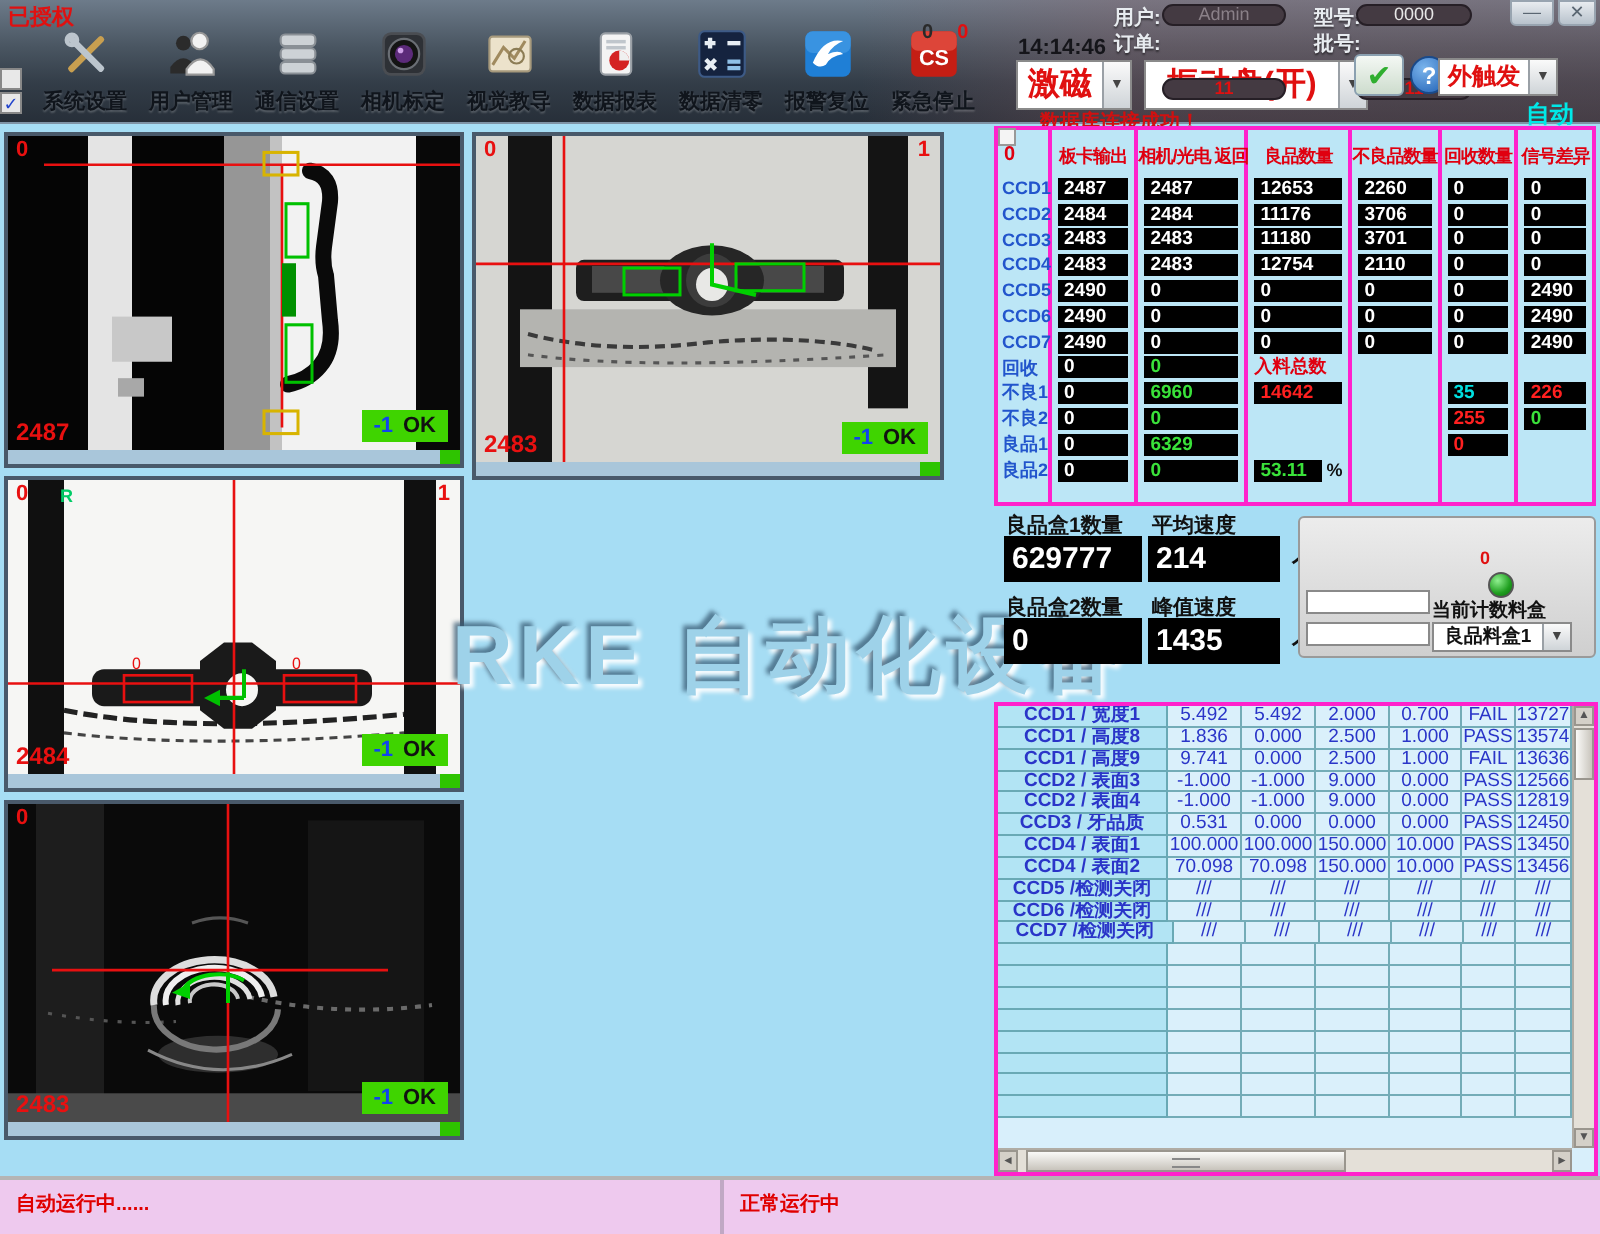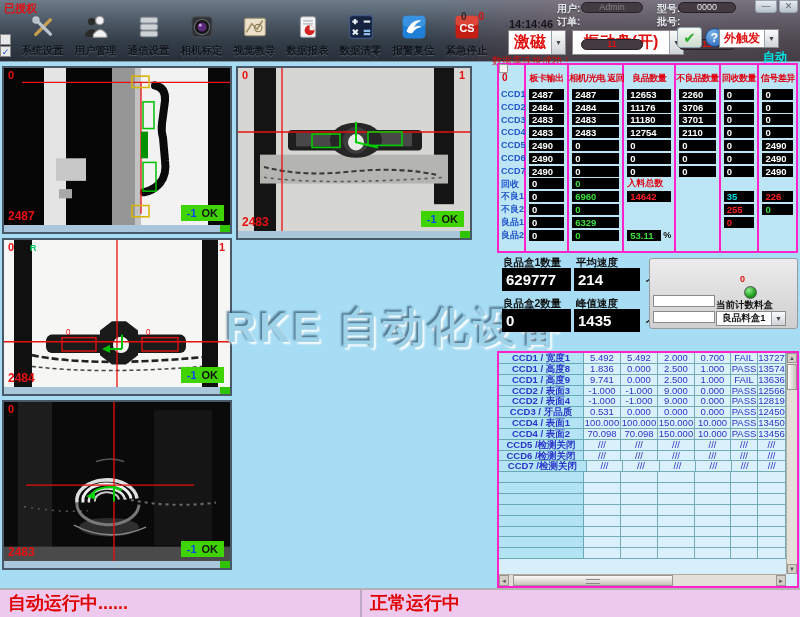--- a/index.html
+++ b/index.html
@@ -23,21 +23,21 @@
   .estop-counters { position:absolute; left:461px; top:11px; font-size:10px; font-weight:bold; }
   .estop-counters .c1 { color:#2a2a2a; margin-right:12px; }
   .estop-counters .c2 { color:#e01010; }
   .tb-time { position:absolute; left:509px; top:18px; font-size:11px; font-weight:bold; color:#15151a; }
   .combo { position:absolute; background:#fff; border:1px solid #8a8a8a; display:flex; align-items:center; cursor:pointer; }
   .combo .txt { flex:1; color:#e01010; font-weight:bold; text-align:center; white-space:nowrap; }
   .combo .arr { width:14px; align-self:stretch; background:linear-gradient(#fafafa,#cfd4d8); border-left:1px solid #9aa0a6; font-size:7px; color:#444; display:flex; align-items:center; justify-content:center; }
   .combo-mag { left:508px; top:30px; width:58px; height:25px; } .combo-mag .txt { font-size:16px; }
   .combo-vib { left:572px; top:30px; width:112px; height:25px; } .combo-vib .txt { font-size:16px; }
   .combo-trig { left:719px; top:29px; width:60px; height:19px; } .combo-trig .txt { font-size:12px; }
-  .db-msg { position:absolute; left:492px; top:54px; color:#d01010; font-size:10px; font-weight:normal; }
+  .db-msg { position:absolute; left:520px; top:54px; color:#d01010; font-size:10px; font-weight:bold; }
   .fld-lbl { position:absolute; color:#e8ecf0; font-size:10px; font-weight:bold; text-shadow:0 1px 1px rgba(0,0,0,0.5); }
   .dfield { position:absolute; height:11px; background:#443a42; border:1px solid #261f26; border-radius:7px; font-size:9px; line-height:9px; text-align:center; color:#8a8088; overflow:hidden; }
   .dfield.red { color:#e01010; font-weight:bold;margin-top:24px; }
   .dfield.white { color:#e8e8e8; }
   .sq-btn { position:absolute; border:1px solid #8aa0b0; border-radius:3px; background:linear-gradient(#f4f8f4,#cddccd); display:flex; align-items:center; justify-content:center; cursor:pointer; }
   .btn-check { left:677px; top:27px; width:25px; height:21px; color:#2fae2f; font-size:15px; font-weight:bold; }
   .btn-help { left:705px; top:28px; width:19px; height:19px; border-radius:50%; background:radial-gradient(circle at 35% 30%,#7ab4ec,#1f5fb4); color:#fff; font-size:12px; font-weight:bold; border:1px solid #1a4a8a; }
   .win-btn { position:absolute; top:0; height:13px; background:linear-gradient(#e8ecf0,#b8c2cc); border:1px solid #98a4b0; border-radius:0 0 3px 3px; color:#5a6672; font-size:9px; line-height:11px; text-align:center; cursor:pointer; }
   .btn-min { left:755px; width:22px; } .btn-close { left:779px; width:19px; }
   .auto-label { position:absolute; left:763px; top:49px; color:#00e8e8; font-size:12px; font-weight:bold; }
@@ -104,21 +104,21 @@
   .vscroll .up { left:0; top:0; width:10px; height:10px; line-height:9px; }
   .vscroll .dn { left:0; bottom:0; width:10px; height:10px; line-height:9px; }
   .vscroll .thumb { position:absolute; left:0; top:11px; width:10px; height:26px; background:linear-gradient(90deg,#fafaf8,#c8c4bc); border:1px solid #9a968e; }
   .hscroll .lt { left:0; top:0; width:10px; height:11px; line-height:10px; }
   .hscroll .rt2 { right:0; top:0; width:10px; height:11px; line-height:10px; }
   .hscroll .thumb { position:absolute; left:14px; top:0; width:160px; height:11px; background:linear-gradient(#fafaf8,#c8c4bc); border:1px solid #9a968e; }
   .hscroll .grip { position:absolute; left:72px; top:3px; width:14px; height:5px; border-top:1px solid #888; border-bottom:1px solid #888; }
 
   
   .statusbar { position:absolute; left:0; top:588px; width:800px; height:29px; background:#eec9ee; border-top:2px solid #b4b4b4; display:flex; }
-  .sb-cell { color:#e00000; font-size:18px; font-weight:bold; line-height:26px; padding-left:8px; white-space:nowrap; overflow:hidden; }
+  .sb-cell { color:#e00000; font-size:10px; font-weight:bold; line-height:26px; padding-left:8px; white-space:nowrap; overflow:hidden; }
   .sb-left { width:362px; border-right:2px solid #c0a8c4; }
   .sb-right { flex:1; }
 </style>
 </head>
 <body>
 
 <div class="toolbar">
   <div class="tb-tint"></div>
   <div class="authorized">已授权</div>
   <div class="edge-widget">

